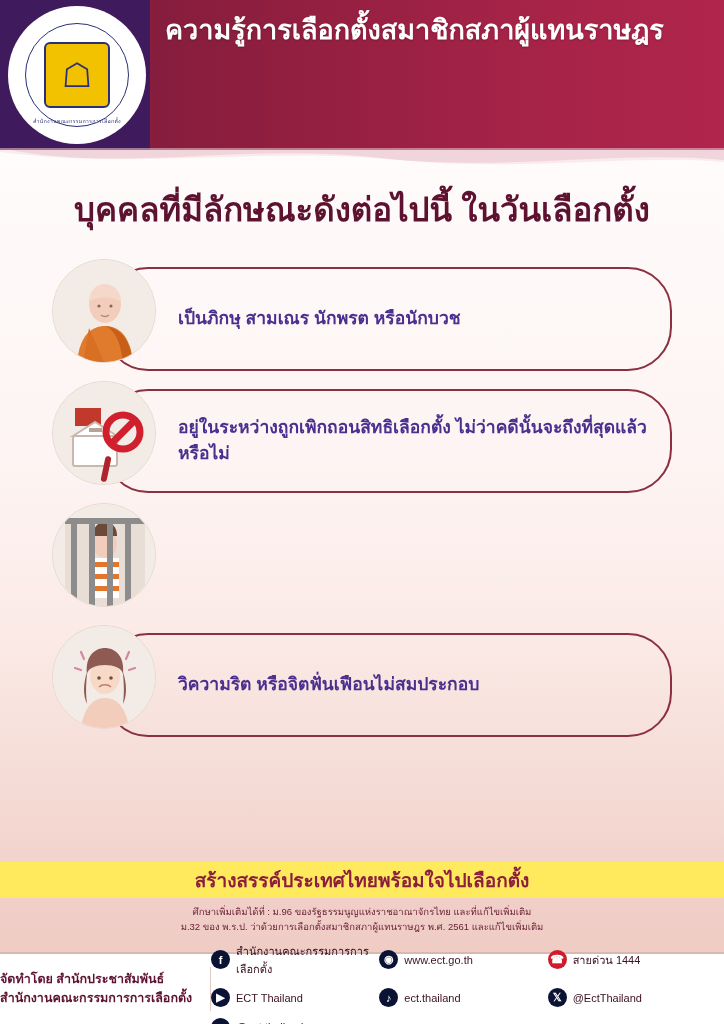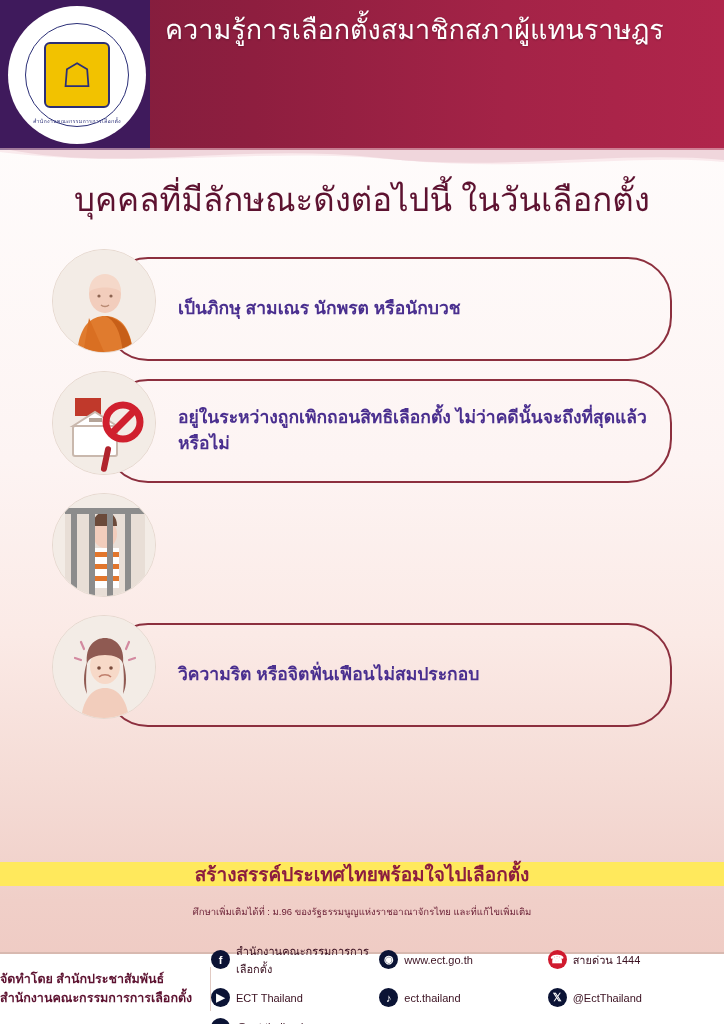--- a/index.html
+++ b/index.html
@@ -63,37 +63,37 @@
     text-align: center;
     font-size: 5.4px;
     color: #2b2f77;
     letter-spacing: .2px;
   }
   #header-title {
     position: absolute;
     left: 165px; right: 10px; top: 14px;
     color: #ffffff;
     font-size: 27px;
-    font-weight: normal;
+    font-weight: bold;
     line-height: 1.25;
     text-shadow: 0 1px 2px rgba(0,0,0,.25);
   }
 
   #header-wave {
     position: absolute;
     left: 0; right: 0; top: 148px;
     height: 26px;
   }
 
   
   #headline {
-    margin: 28px 18px 0 18px;
+    margin: 38px 18px 0 18px;
     text-align: center;
     color: #5d1230;
-    font-weight: normal;
+    font-weight: bold;
     font-size: 33px;
     line-height: 1.35;
   }
   #headline .hl2 { display:block; }
   #headline .accent { color: #d01a2e; }
 
   
   #items {
     margin: 26px 52px 0 52px;
   }
@@ -128,21 +128,21 @@
     background: #f3ece6;
     border: 1px solid #e6d8cf;
     overflow: hidden;
   }
   .item-icon svg { display: block; }
 
   
   #slogan-band {
     position: absolute;
     left: 0; right: 0; top: 862px;
-    height: 24px;
+    height: 36px;
     background: #ffe95c;
     display: flex; align-items: center; justify-content: center;
   }
   #slogan-band .slogan-text {
     color: #8c1d3f;
     font-weight: bold;
     font-size: 19px;
   }
 
   
@@ -316,20 +316,21 @@
     </div>
 
   </div>
 
   <div id="slogan-band">
     <span class="slogan-text">สร้างสรรค์ประเทศไทยพร้อมใจไปเลือกตั้ง</span>
   </div>
 
   <div id="notes">
     <div>ศึกษาเพิ่มเติมได้ที่ : ม.96 ของรัฐธรรมนูญแห่งราชอาณาจักรไทย และที่แก้ไขเพิ่มเติม</div>
+    <div>ม.32 ของ พ.ร.ป. ว่าด้วยการเลือกตั้งสมาชิกสภาผู้แทนราษฎร พ.ศ. 2561 และแก้ไขเพิ่มเติม</div>
   </div>
 
   <div id="footer">
     <div id="footer-left">
       <div>จัดทำโดย สำนักประชาสัมพันธ์</div>
       <div>สำนักงานคณะกรรมการการเลือกตั้ง</div>
     </div>
     <div class="footer-divider"></div>
     <div id="footer-right">
 

